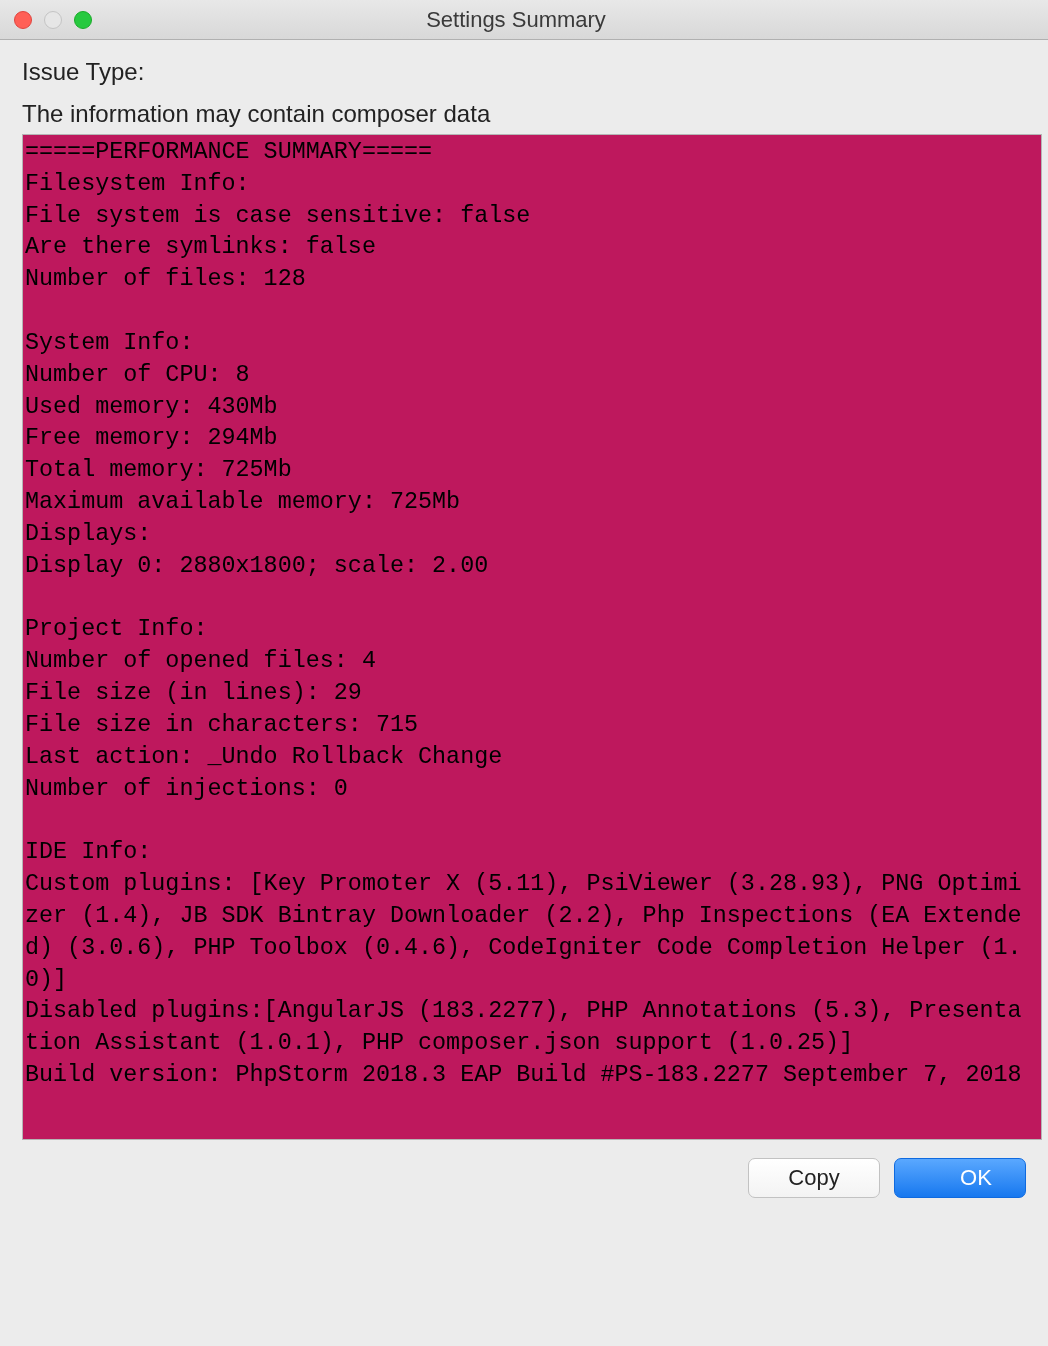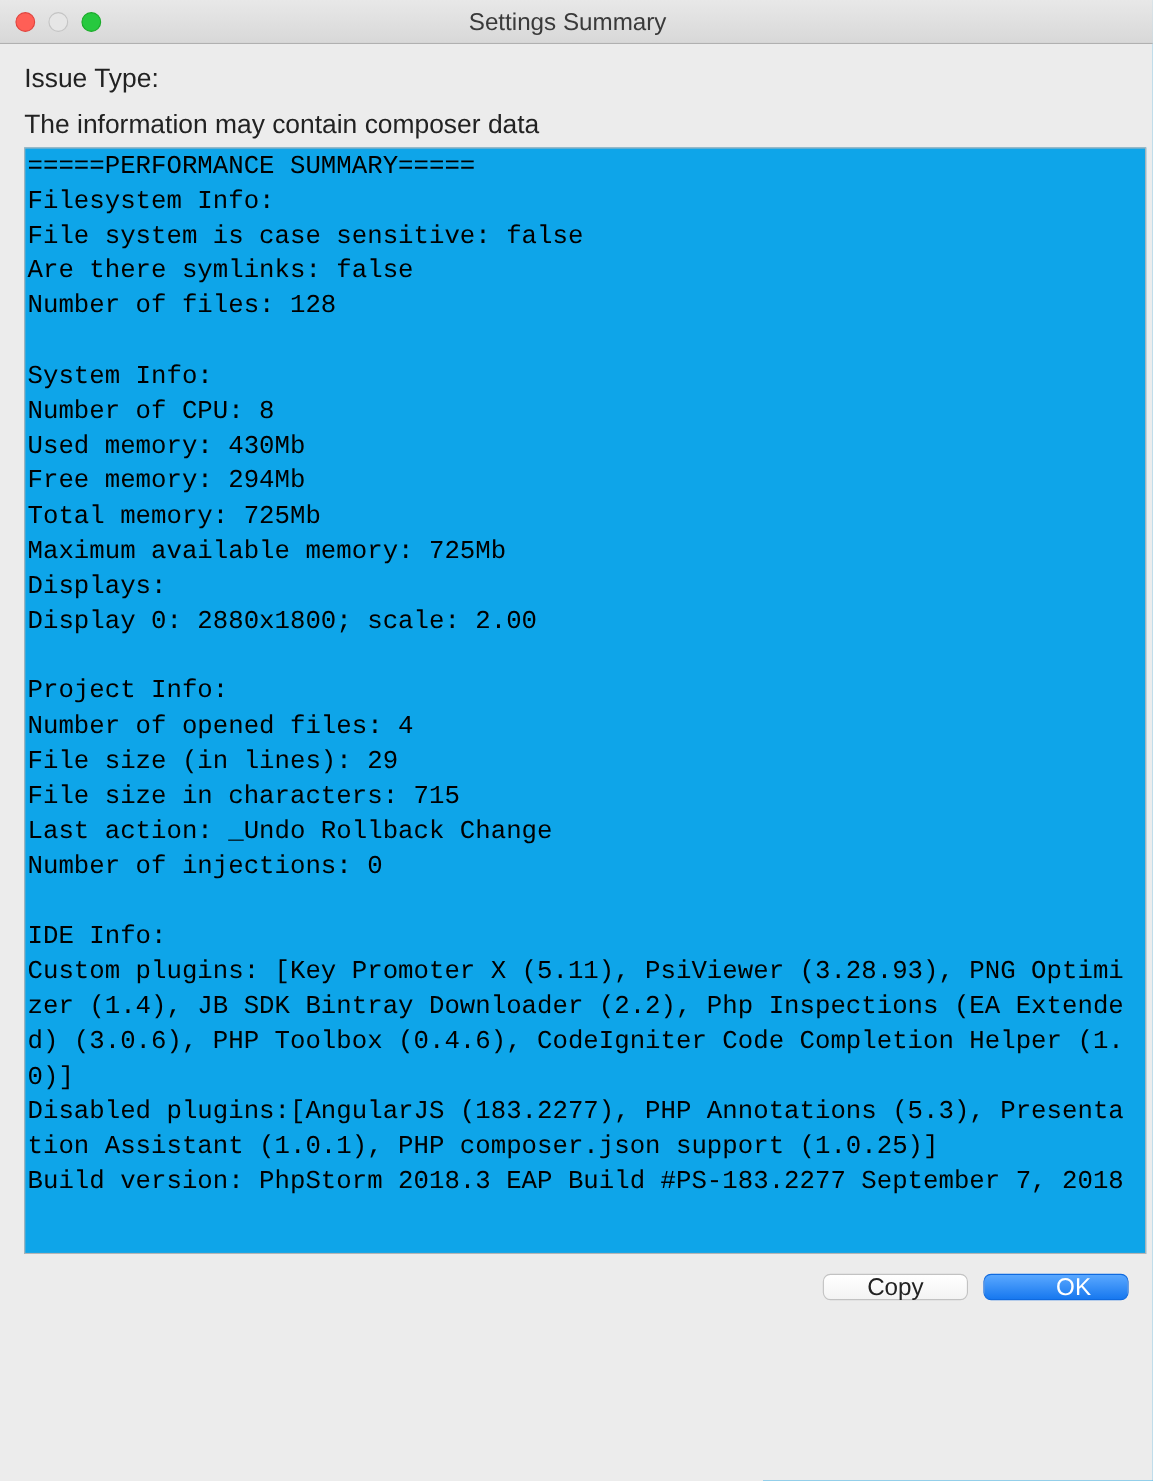--- a/index.html
+++ b/index.html
@@ -82,21 +82,21 @@
       gap: 2px;
     }
     .select-arrows svg { display: block; }
     .warn-text {
       font-size: 24px;
       color: #222;
       margin-bottom: 6px;
     }
     .log-box {
       border: 1px solid #b5b5b5;
-      background: #0ea5e9;
+      background: #be185d;
       height: 1006px;
       overflow-y: auto;
       position: relative;
     }
     .log-pre {
       font-family: "Menlo", "Courier New", monospace;
       font-size: 23.4px;
       line-height: 1.36;
       white-space: pre-wrap;
       word-break: break-all;
@@ -106,21 +106,21 @@
     .log-box::-webkit-scrollbar { width: 16px; }
     .log-box::-webkit-scrollbar-track { background: #f7f7f7; }
     .log-box::-webkit-scrollbar-thumb { background: #c7c7c7; border-radius: 8px; }
     .button-row {
       display: flex;
       justify-content: flex-end;
       gap: 14px;
       padding: 18px 22px 20px 22px;
     }
     .btn {
-      height: 24px;
+      height: 40px;
       min-width: 132px;
       border-radius: 7px;
       font-size: 22px;
       border: 1px solid #c2c2c2;
       cursor: pointer;
       display: inline-flex;
       align-items: center;
       justify-content: center;
     }
     .btn-default {

